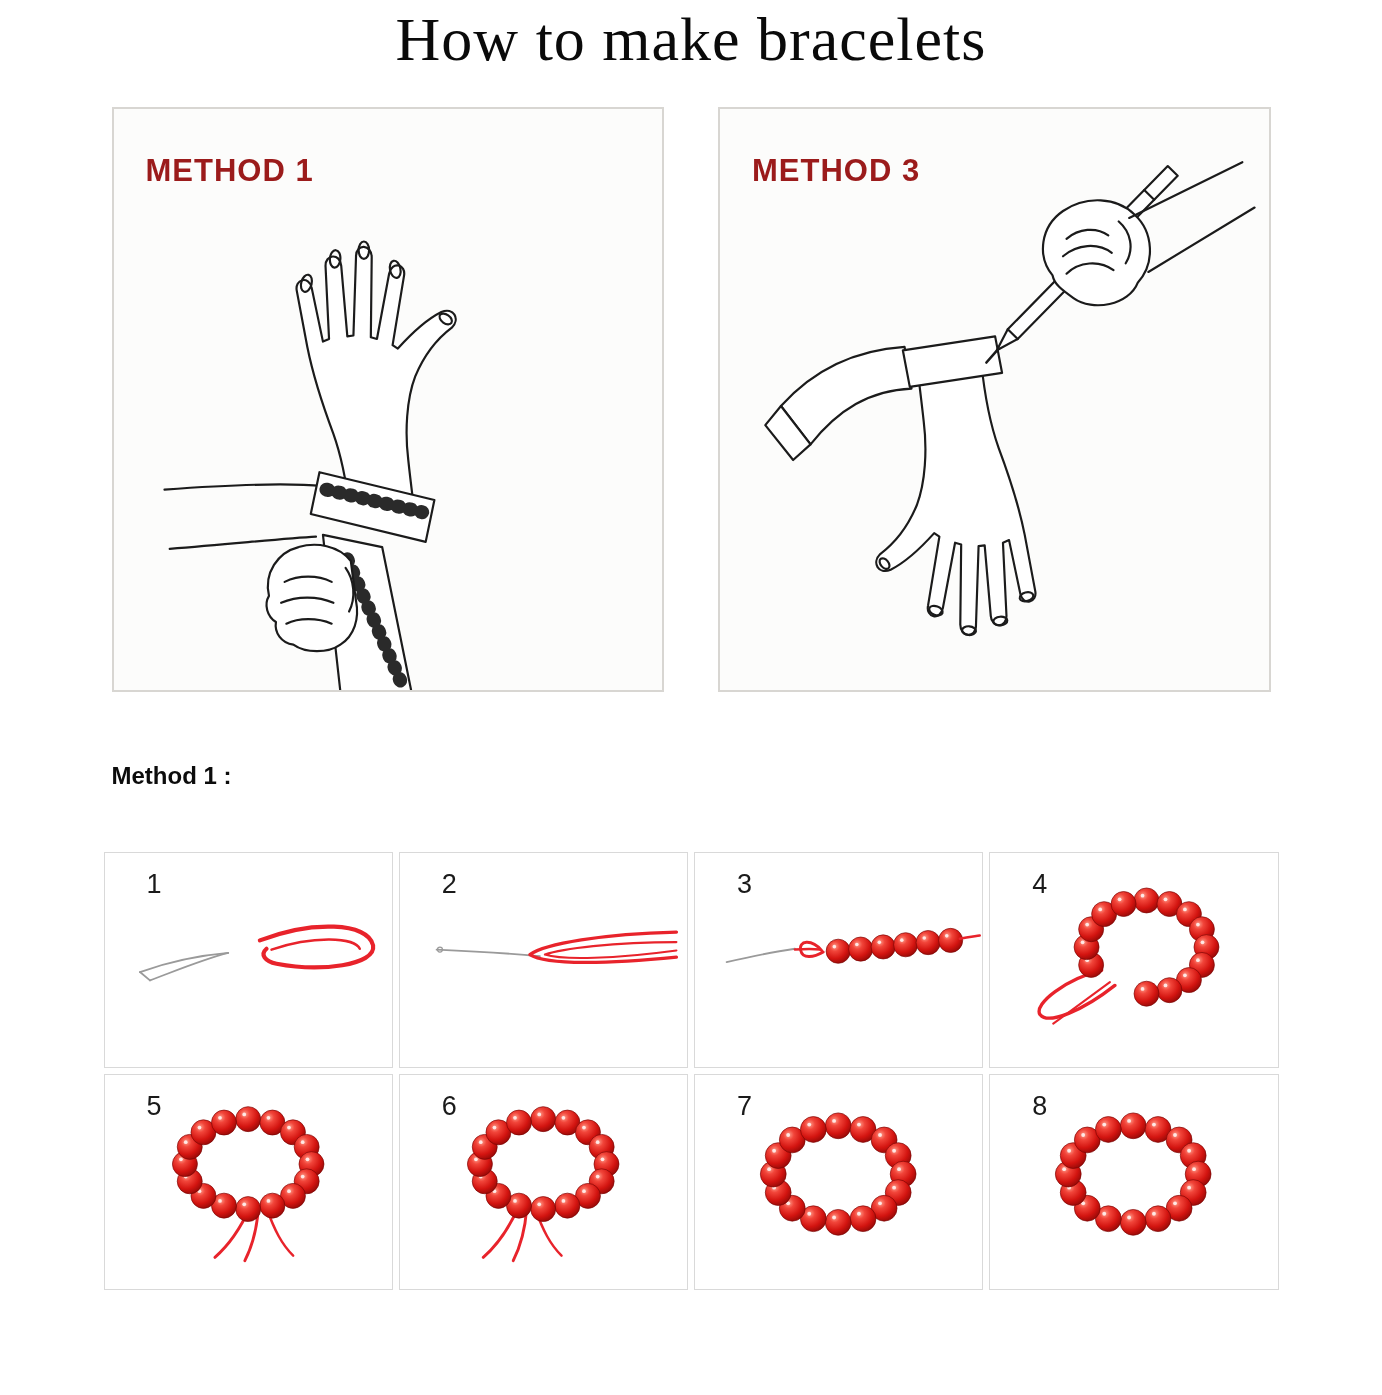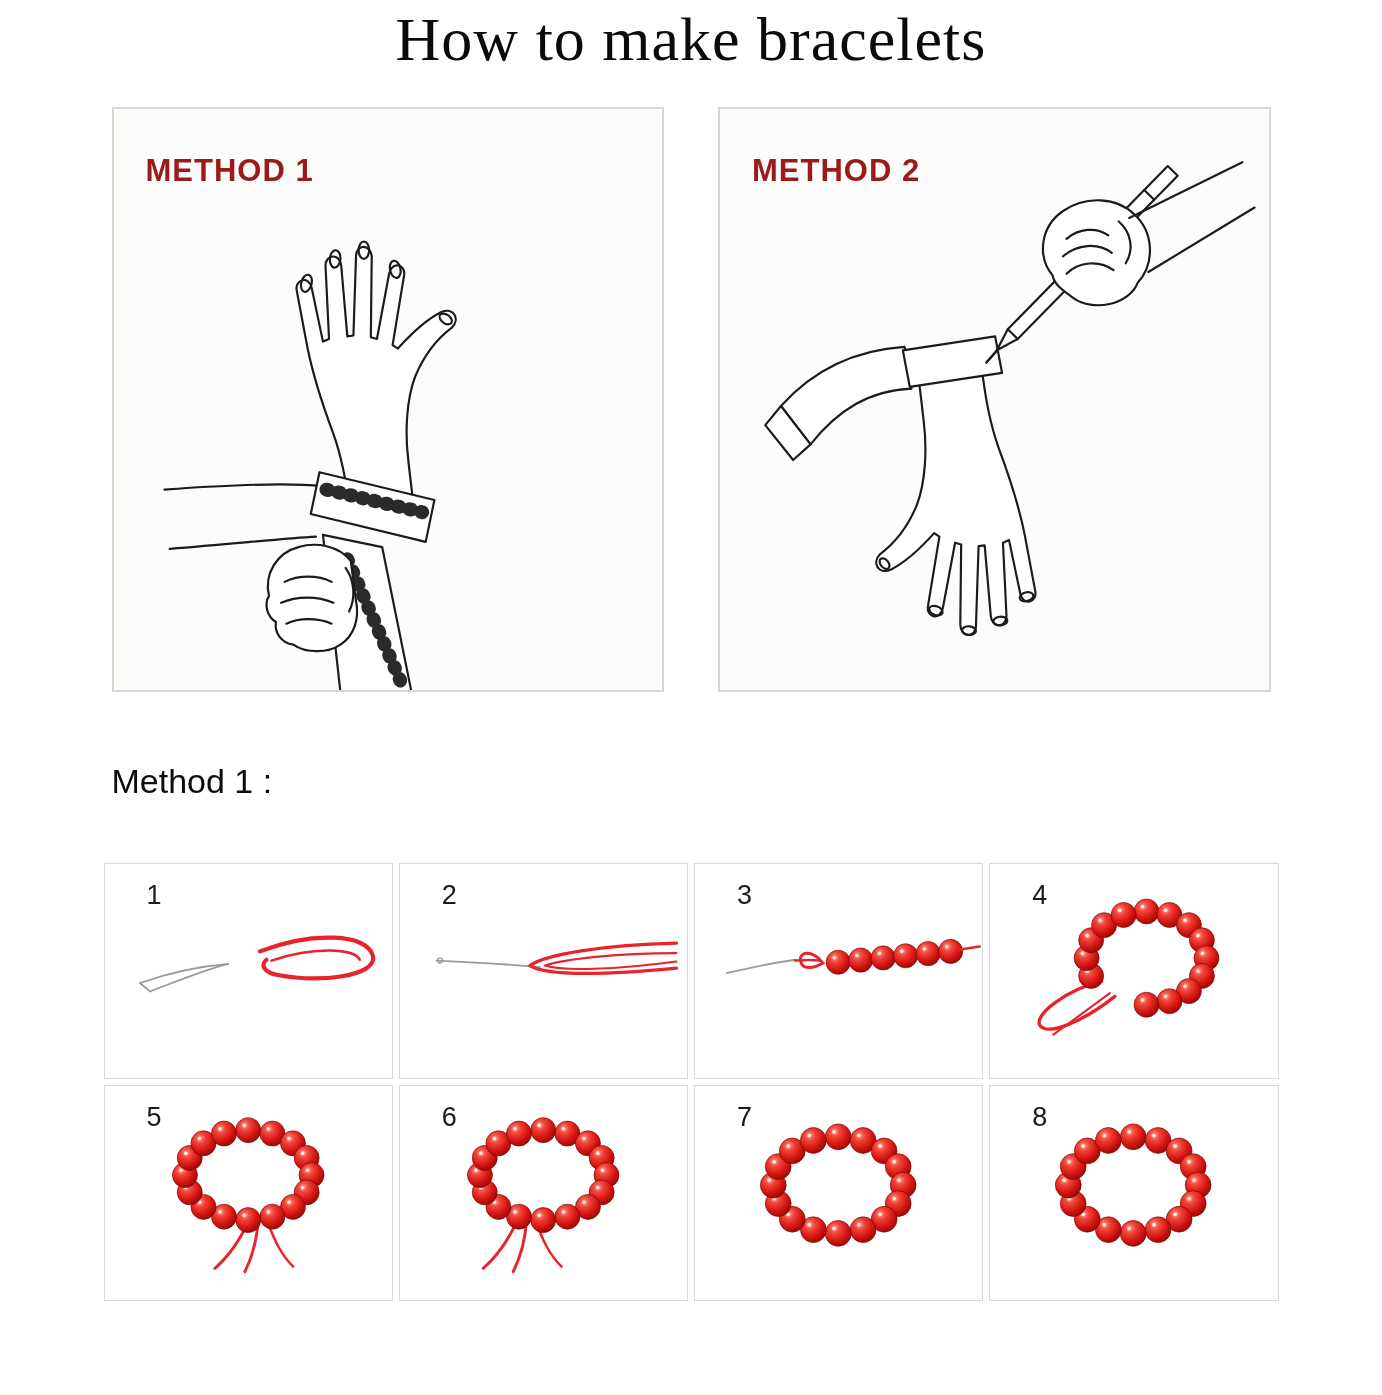--- a/index.html
+++ b/index.html
@@ -7,21 +7,21 @@
   body{font-family:"Liberation Sans",sans-serif;color:#111}
   .page{width:1179px;height:1395px;margin:0 auto;background:#fff;overflow:hidden;position:relative}
   .title{font-family:"Liberation Serif",serif;font-weight:500;font-size:62px;line-height:1.15;text-align:center;padding-top:4px;letter-spacing:1px;color:#0a0a0a}
   .panels,.descriptions{display:flex;gap:54px;padding:18px 10px}
   .panels{margin-top:14px}
   .panel{flex:1;height:585px;border:2px solid #d8d6d2;background:#fcfcfb;position:relative}
   .panel svg{position:absolute;inset:0;width:100%;height:100%}
   .badge{position:absolute;top:44px;left:32px;font-size:31px;font-weight:700;letter-spacing:1px;color:var(--badge-color,#9b1b1b);z-index:2}
   .descriptions{margin-top:34px}
   .desc{flex:1}
-  .desc h2{font-size:34px;font-weight:400;color:#0c0c0c}
+  .desc h2{font-size:24px;font-weight:700;color:#0c0c0c}
   .desc p{margin-top:16px;font-size:22.5px;line-height:1.5;color:#1a1a1a;padding-right:4px}
   .steps{display:grid;grid-template-columns:repeat(4,1fr);gap:6px;margin-top:44px;padding:0 2px}
   .step{height:216px;background:#fff;border:1px solid #d9d9d9;position:relative}
   .step .num{position:absolute;top:16px;left:42px;font-size:27px;color:#1a1a1a;z-index:2}
   .step svg{position:absolute;inset:0;width:100%;height:100%}
   .panel-art{stroke:#1b1b1b;stroke-width:2.5;fill:none;stroke-linecap:round;stroke-linejoin:round}
   .panel-art .filled{fill:#ffffff}
 </style>
 </head>
 <body>
@@ -59,21 +59,21 @@
             <path d="M196,502 C212,494 234,494 250,502"></path>
             <path d="M192,526 C210,518 234,518 252,526"></path>
             <path d="M198,550 C212,543 234,543 250,550"></path>
             <path d="M266,486 C276,500 278,520 270,536"></path>
           </g>
         </g>
       </svg>
     </div>
 
     <div class="panel">
-      <div class="badge">METHOD 2</div>
+      <div class="badge">METHOD 3</div>
       <svg viewBox="0 0 630 585" preserveAspectRatio="xMidYMid meet">
         <g class="panel-art">
           <g>
             <path class="filled" d="M212,232 C150,236 104,262 70,300 L104,344 C136,304 172,282 220,280 Z"></path>
             <path class="filled" d="M70,300 L104,344 L84,362 L52,322 Z"></path>
           </g>
           <g>
             <path class="filled" d="M300,250 C304,288 310,320 320,348 C332,380 344,418 350,448 L362,512 C365,526 348,530 345,516 L332,454 L325,457 L329,540 C330,555 312,556 311,541 L304,460 L297,461 L294,552 C294,567 276,566 276,551 L277,459 L270,457 L256,532 C253,547 236,543 239,529 L252,450 L246,446 C228,466 212,480 196,488 C182,494 174,480 184,470 C200,458 216,438 226,414 C236,388 238,350 234,318 C231,290 228,268 226,250 Z"></path>
             <ellipse cx="352" cy="519" rx="5" ry="8" transform="rotate(75 352 519)"></ellipse>
             <ellipse cx="322" cy="547" rx="5" ry="8" transform="rotate(85 322 547)"></ellipse>

